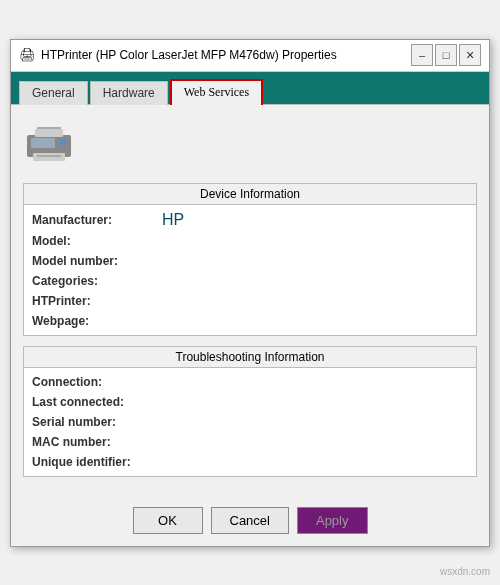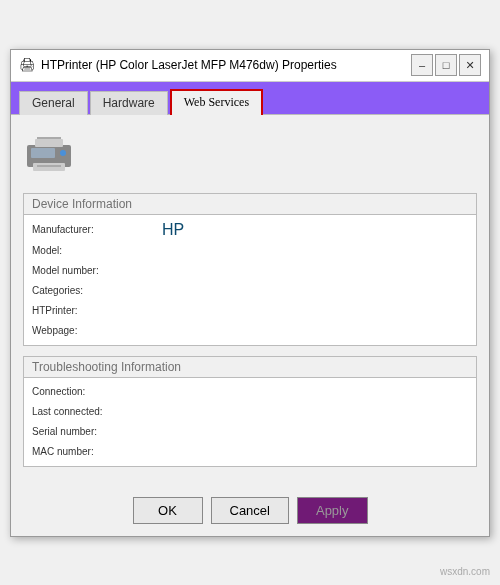--- a/index.html
+++ b/index.html
@@ -53,21 +53,21 @@
       background: #f0f0f0;
       display: flex;
       align-items: center;
       justify-content: center;
       font-size: 11px;
       cursor: pointer;
       color: #333;
     }
 
     .tabs {
-      background: #8b5cf6;
+      background: #0f766e;
       display: flex;
       align-items: flex-end;
       padding: 6px 8px 0 8px;
       border-bottom: 1px solid #bbb;
       gap: 2px;
     }
     .tab {
       padding: 4px 12px 5px 12px;
       border: 1px solid #bbb;
       border-bottom: none;
@@ -111,36 +111,38 @@
     .section-box {
       border: 1px solid #bbb;
       background: #fff;
       margin-bottom: 10px;
     }
     .section-title {
       background: #f0f0f0;
       border-bottom: 1px solid #bbb;
       padding: 3px 8px;
       font-size: 12px;
-      color: #737373;
+      color: #000000;
+      text-align: center;
     }
     .section-body {
       padding: 4px 8px;
     }
     .info-row {
       display: flex;
       align-items: center;
       padding: 2px 0;
       min-height: 20px;
     }
     .info-label {
       width: 130px;
       color: #333;
-      font-size: 10px;
+      font-size: 12px;
       flex-shrink: 0;
+      font-weight: bold;
     }
     .info-value {
       color: #0c4a6e;
       font-size: 16px;
     }
     .info-row.highlighted {
       border: 2px solid #cc0000;
       padding: 2px 4px;
       margin: 2px -4px;
     }
@@ -263,20 +265,24 @@
           <span class="info-value"></span>
         </div>
         <div class="info-row">
           <span class="info-label">Serial number:</span>
           <span class="info-value"></span>
         </div>
         <div class="info-row">
           <span class="info-label">MAC number:</span>
           <span class="info-value"></span>
         </div>
+        <div class="info-row">
+          <span class="info-label">Unique identifier:</span>
+          <span class="info-value"></span>
+        </div>
       </div>
     </div>
 
   </div>
 
   <div class="button-bar">
     <button class="btn">OK</button>
     <button class="btn">Cancel</button>
     <button class="btn disabled" disabled="">Apply</button>
   </div>

